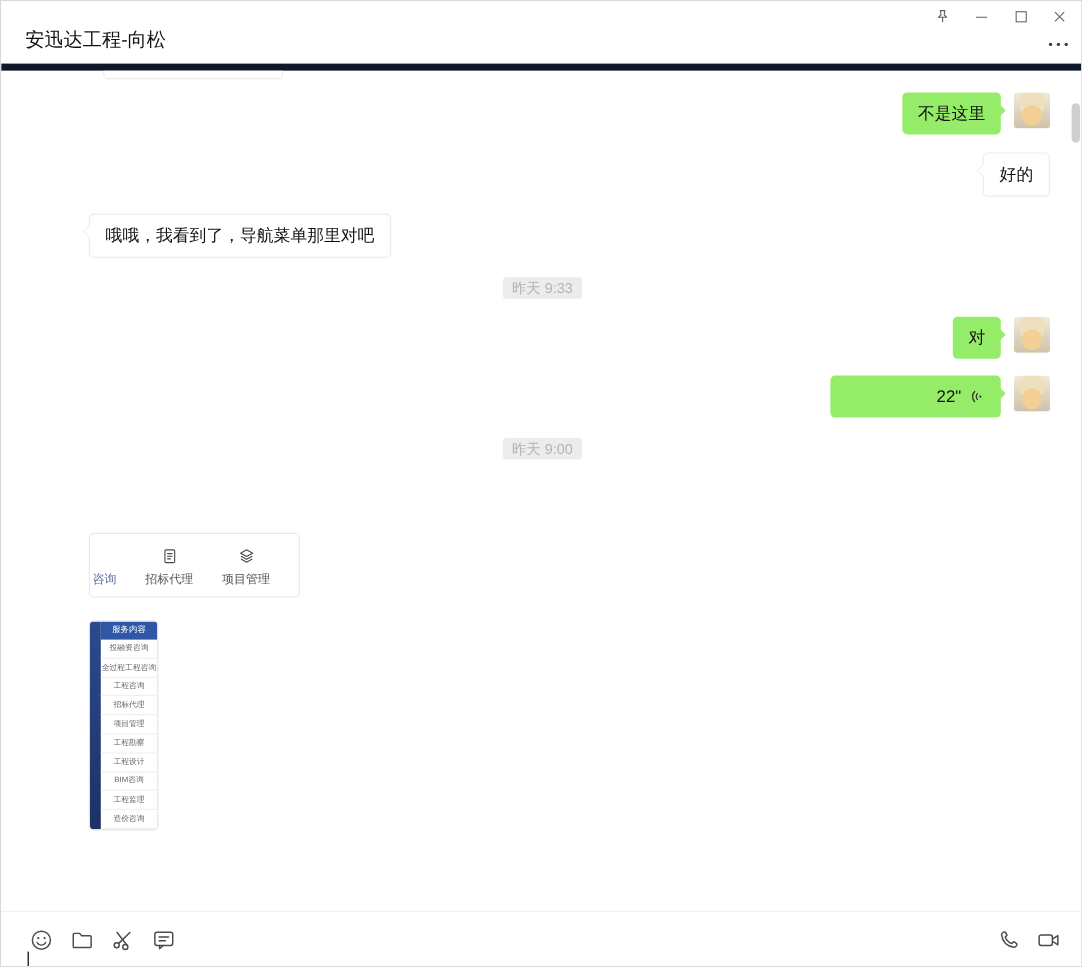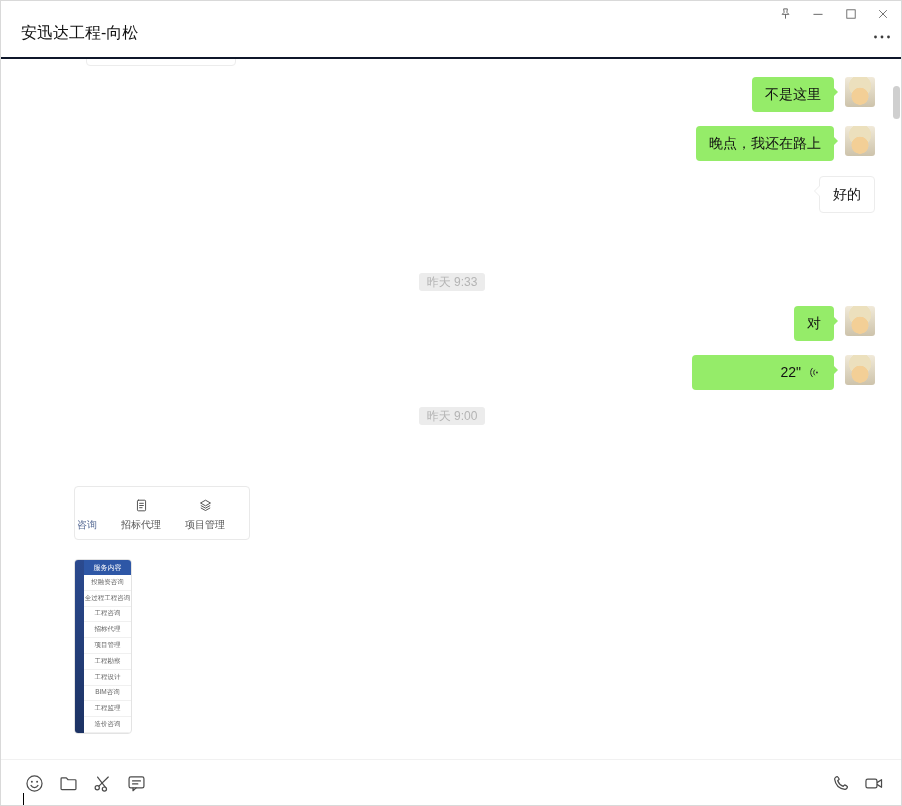--- a/index.html
+++ b/index.html
@@ -2,21 +2,21 @@
 <html><head>
 <meta charset="utf-8">
 <style>
   * { box-sizing: border-box; margin: 0; padding: 0; }
   html,body { width:902px; height:806px; background:#fff;
     font-family:"Liberation Sans","DejaVu Sans",sans-serif; }
   .window { position:relative; width:902px; height:806px; background:#fff;
     border:1px solid #d9d9d9; overflow:hidden; }
 
   
-  .titlebar { position:relative; height:58px; background:#fff; border-bottom:2px solid #0f172a; }
+  .titlebar { position:relative; height:58px; background:#fff; border-bottom:6px solid #0f172a; }
   .title { position:absolute; left:20px; top:22px; font-size:16px; color:#111; }
   .win-btn { position:absolute; top:2px; width:28px; height:22px; display:flex;
     align-items:center; justify-content:center; color:#5a5a5a; cursor:pointer; }
   .win-btn svg { display:block; }
   .btn-pin   { right:102px; }
   .btn-min   { right:69px; }
   .btn-max   { right:36px; }
   .btn-close { right:4px; }
   .btn-more  { position:absolute; right:6px; top:27px; width:26px; height:18px;
     display:flex; align-items:center; justify-content:center; cursor:pointer; }
@@ -137,36 +137,33 @@
 
     <div class="cutoff-bubble"></div>
 
     <div class="msg-row right" style="margin-top:18px;">
       <div class="bubble green">
         <span>不是这里</span>
       </div>
       <div class="avatar me"></div>
     </div>
 
-    <div class="msg-row right" style="margin-top:14px;">
-      <div class="bubble green">
-        <span>晚点，我还在路上</span>
-      </div>
-      <div class="avatar me"></div>
-    </div>
 
     <div class="msg-row" style="margin-top:15px;justify-content:flex-end;">
       <div class="avatar friend"></div>
       <div class="bubble white">
         <span>好的</span>
       </div>
     </div>
 
     <div class="msg-row" style="margin-top:14px;">
       <div class="avatar friend"></div>
+      <div class="bubble white">
+        <span>哦哦，我看到了，导航菜单那里对吧</span>
+      </div>
     </div>
 
     <div class="ts-row" style="margin-top:16px;align-items:flex-end;">
       <span class="ts-pill">昨天 9:33</span>
     </div>
 
     <div class="msg-row right" style="margin-top:15px;">
       <div class="bubble green">
         <span>对</span>
       </div>

